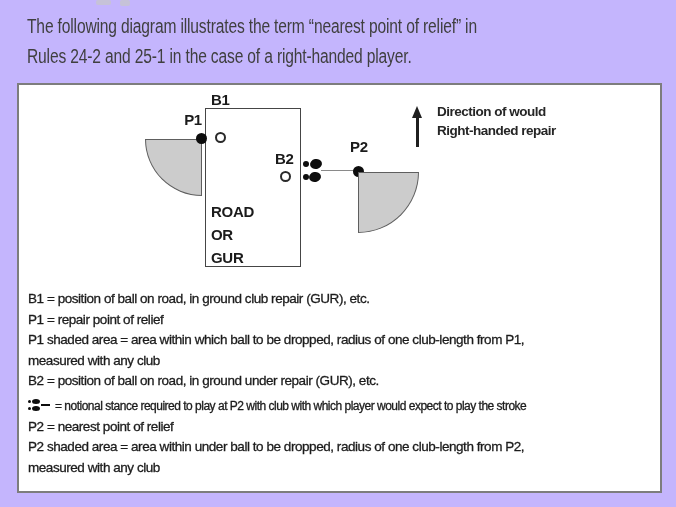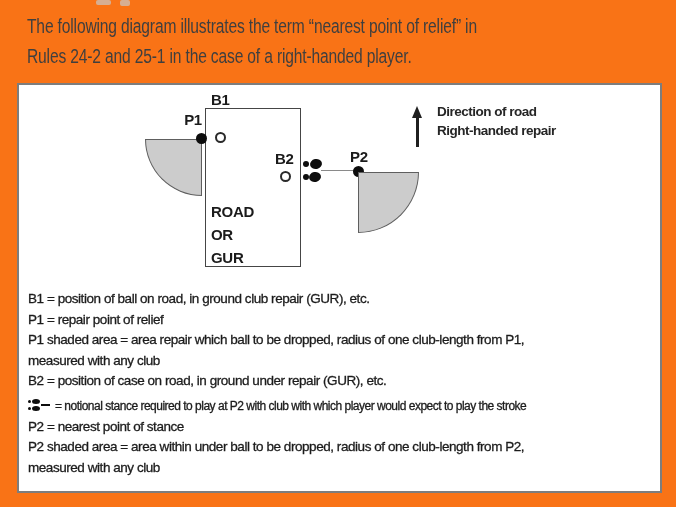--- a/index.html
+++ b/index.html
@@ -1,19 +1,19 @@
 <!DOCTYPE html>
 <html><head>
 <meta charset="utf-8">
 <style>
   * { margin:0; padding:0; box-sizing:border-box; }
   html,body { background:#ffffff; }
   .page {
     position:relative; width:676px; height:507px; overflow:hidden;
-    background:#f97316;
+    background:#c4b5fd;
     font-family:"Liberation Sans", sans-serif;
   }
   .abs { position:absolute; }
 
   
   .frag { position:absolute; top:0; height:5px; background:#c7c7c7; border-radius:2px; opacity:.7; }
   .frag-a { left:96px; width:15px; }
   .frag-b { left:120px; width:10px; height:6px; }
 
   
@@ -123,42 +123,42 @@
 
   <div>
     <div class="fp fp-heel" style="left:303px; top:161px;"></div>
     <div class="fp fp-foot" style="left:310px; top:159px;"></div>
     <div class="fp fp-heel" style="left:303px; top:174px;"></div>
     <div class="fp fp-foot" style="left:309px; top:172px;"></div>
   </div>
 
   <div class="abs connector"></div>
 
-  <div class="dlabel" style="left:350px; top:149px;">P2</div>
+  <div class="dlabel" style="left:350px; top:139px;">P2</div>
   <div class="dot" style="left:353px; top:166px;"></div>
   <div class="quarter quarter-right"></div>
 
   <div class="abs arrow-head"></div>
   <div class="abs arrow-line"></div>
   <div class="abs direction-text">
-    <div>Direction of road</div>
+    <div>Direction of would</div>
     <div>Right-handed repair</div>
   </div>
 
   <div class="abs legend">
     <div class="lg">B1 = position of ball on road, in ground club repair (GUR), etc.</div>
     <div class="lg">P1 = repair point of relief</div>
-    <div class="lg">P1 shaded area = area repair which ball to be dropped, radius of one club-length from P1,</div>
+    <div class="lg">P1 shaded area = area within which ball to be dropped, radius of one club-length from P1,</div>
     <div class="lg">measured with any club</div>
-    <div class="lg">B2 = position of case on road, in ground under repair (GUR), etc.</div>
+    <div class="lg">B2 = position of ball on road, in ground under repair (GUR), etc.</div>
     <div class="lg lg-stance">
       <span class="stance-glyph">
         <span class="sg sg-heel1"></span><span class="sg sg-foot1"></span>
         <span class="sg sg-heel2"></span><span class="sg sg-foot2"></span>
         <span class="sg sg-dash"></span>
       </span><span>= notional stance required to play at P2 with club with which player would expect to play the stroke</span>
     </div>
-    <div class="lg">P2 = nearest point of stance</div>
+    <div class="lg">P2 = nearest point of relief</div>
     <div class="lg">P2 shaded area = area within under ball to be dropped, radius of one club-length from P2,</div>
     <div class="lg">measured with any club</div>
   </div>
 
 </div>
 
 </body></html>

